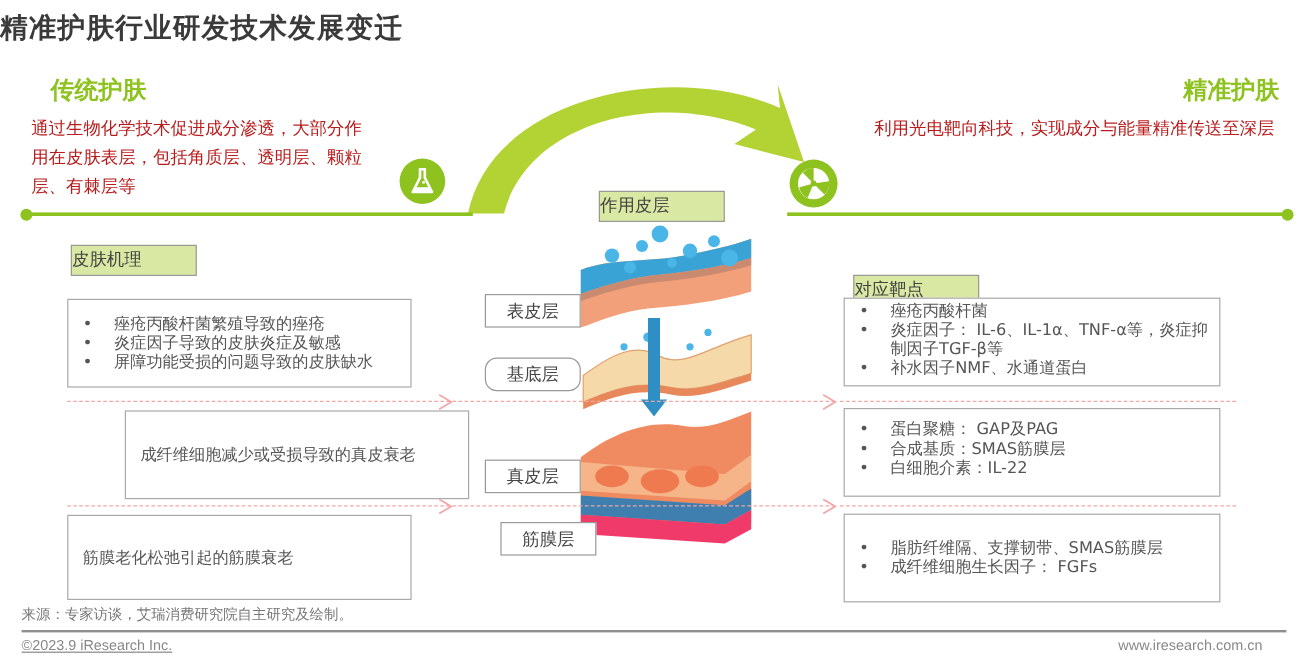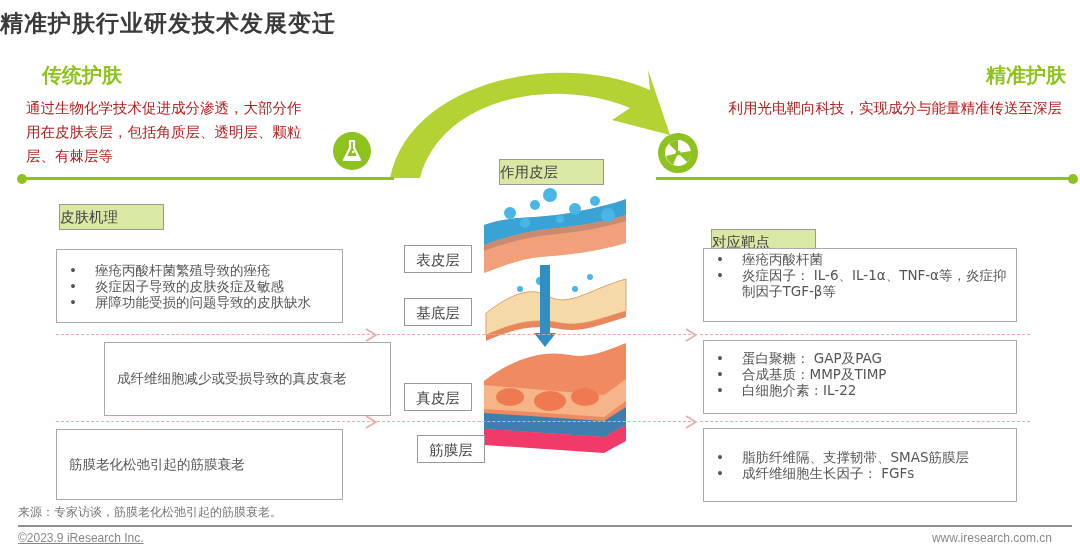--- a/index.html
+++ b/index.html
@@ -11,21 +11,21 @@
   .sec-desc { font-size: 14.5px; line-height: 24px; color: #b91c1c; }
   .timeline { height: 3px; background: #8dc21f; }
   .dot { width: 10px; height: 10px; border-radius: 50%; background: #8dc21f; }
   .icon-circle { width: 38px; height: 38px; border-radius: 50%; background: #8dc21f; display: flex; align-items: center; justify-content: center; }
   .tag { background: #d9e8a3; border: 1px solid #999; font-size: 14.5px; color: #444; text-align: left; line-height: 24px; height: 24px; }
   .box { border: 1.5px solid #a9a9a9; background: #fff; font-size: 13.5px; color: #555; box-sizing: border-box; }
   .box ul { margin: 0; padding: 0 0 0 38px; list-style: none; }
   .box li { position: relative; line-height: 16px; }
   .box li::before { content: "•"; position: absolute; left: -26px; color: #555; }
   .box .plain { padding-left: 12px; }
-  .layer-label { background: #fff; border: 1.5px solid #999; font-size: 14.5px; color: #444; text-align: center; width: 68px; height: 28px; line-height: 28px; box-sizing: border-box; }
+  .layer-label { background: #fff; border: 1.5px solid #999; font-size: 14.5px; color: #444; text-align: center; width: 80px; height: 28px; line-height: 28px; box-sizing: border-box; }
   .dash { height: 0; border-top: 1.5px dashed #f4a5a5; }
   .footer-line { height: 2px; background: #8f8f8f; }
   .source { font-size: 12px; color: #777; }
   .copy { font-size: 12px; color: #888; font-family: "Liberation Sans", sans-serif; }
 </style>
 </head>
 <body>
 
 <div class="abs title">精准护肤行业研发技术发展变迁</div>
 
@@ -96,21 +96,21 @@
   <path d="M4,196 C30,176 60,164 90,170 C110,174 130,164 146,158 L146,250 L124,262 L4,252 Z" fill="#f08a60"></path>
   <path d="M4,200 L124,210 L146,194 L146,216 L124,232 L4,224 Z" fill="#f7c89a" opacity="0.7"></path>
   <path d="M4,228 L124,236 L146,222 L146,240 L124,252 L4,244 Z" fill="#3f7fb0"></path>
   <path d="M4,244 L124,252 L146,240 L146,256 L124,268 L4,260 Z" fill="#ef3a6a"></path>
   <ellipse cx="30" cy="212" rx="14" ry="9" fill="#f07a50"></ellipse>
   <ellipse cx="70" cy="216" rx="16" ry="10" fill="#f07a50"></ellipse>
   <ellipse cx="105" cy="212" rx="14" ry="9" fill="#f07a50"></ellipse>
 </svg>
 
 <div class="abs layer-label" style="left:404px;top:245px;">表皮层</div>
-<div class="abs layer-label" style="left:404px;top:298px;">基底层</div>
+<div class="abs layer-label" style="left:404px;top:298px;border-radius:10px;">基底层</div>
 <div class="abs layer-label" style="left:404px;top:383px;">真皮层</div>
 <div class="abs layer-label" style="left:417px;top:435px;">筋膜层</div>
 
 <div class="abs dash" style="left:56px;top:334px;width:640px;"></div>
 <svg class="abs" style="left:364px;top:328px;" width="14" height="14">
     <path d="M2,1 L12,7 L2,13" fill="none" stroke="#f4a5a5" stroke-width="1.5"></path>
   </svg>
 <svg class="abs" style="left:684px;top:328px;" width="14" height="14">
     <path d="M2,1 L12,7 L2,13" fill="none" stroke="#f4a5a5" stroke-width="1.5"></path>
   </svg>
@@ -135,32 +135,33 @@
   <span class="plain">成纤维细胞减少或受损导致的真皮衰老</span>
 </div>
 <div class="abs box" style="left:56px;top:429px;width:287px;height:71px;display:flex;align-items:center;">
   <span class="plain">筋膜老化松弛引起的筋膜衰老</span>
 </div>
 
 <div class="abs box" style="left:703px;top:248px;width:314px;height:74px;padding-top:2px;">
   <ul>
     <li>痤疮丙酸杆菌</li>
     <li style="padding-right:8px;">炎症因子： IL-6、IL-1α、TNF-α等，炎症抑制因子TGF-β等</li>
+    <li>补水因子NMF、水通道蛋白</li>
   </ul>
 </div>
 <div class="abs box" style="left:703px;top:340px;width:314px;height:74px;padding-top:9px;">
   <ul>
     <li>蛋白聚糖： GAP及PAG</li>
-    <li>合成基质：MMP及TIMP</li>
+    <li>合成基质：SMAS筋膜层</li>
     <li>白细胞介素：IL-22</li>
   </ul>
 </div>
 <div class="abs box" style="left:703px;top:428px;width:314px;height:74px;padding-top:20px;">
   <ul>
     <li>脂肪纤维隔、支撑韧带、SMAS筋膜层</li>
     <li>成纤维细胞生长因子： FGFs</li>
   </ul>
 </div>
 
-<div class="abs source" style="left:18px;top:504px;">来源：专家访谈，筋膜老化松弛引起的筋膜衰老。</div>
+<div class="abs source" style="left:18px;top:504px;">来源：专家访谈，艾瑞消费研究院自主研究及绘制。</div>
 <div class="abs footer-line" style="left:18px;top:525px;width:1054px;"></div>
 <div class="abs copy" style="left:18px;top:531px;text-decoration:underline;">©2023.9 iResearch Inc.</div>
 <div class="abs copy" style="right:28px;top:531px;">www.iresearch.com.cn</div>
 
 </body></html>

